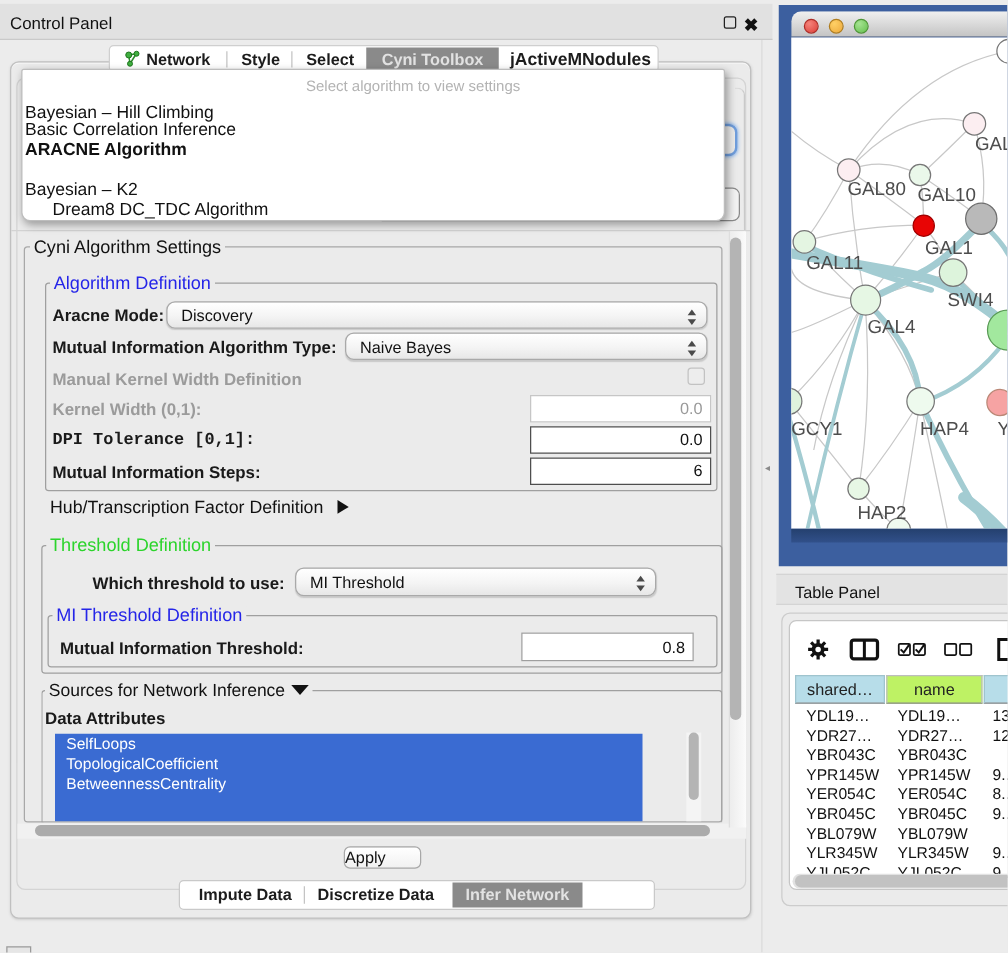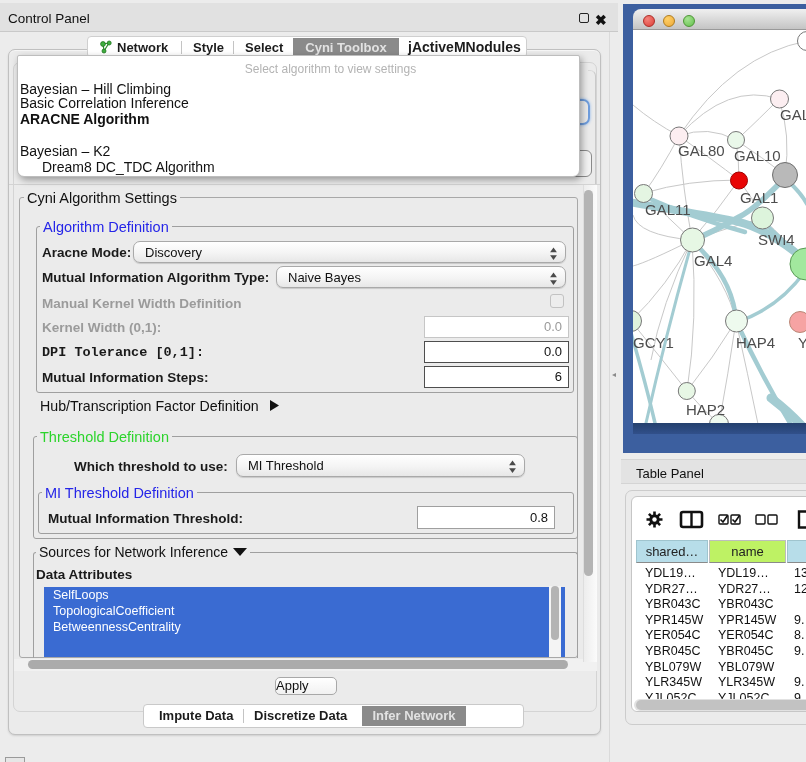--- a/index.html
+++ b/index.html
@@ -114,21 +114,21 @@
 
 <div class="group" style="left:38px;top:492px;width:536px;height:42px;"></div>
 <div class="gtitle" style="left:42px;top:485px;color:#2525e8;">MI Threshold Definition</div>
 <div class="lbl" style="left:48px;top:511px;">Mutual Information Threshold:</div>
 <div class="tfield" style="left:417px;top:506px;width:138px;height:23px;border:1px solid #9f9f9f;line-height:21px;">0.8</div>
 
 <div class="group" style="left:33px;top:552px;width:545px;height:106px;border-bottom:none;border-radius:3px 3px 0 0;"></div>
 <div class="gtitle" style="left:36px;top:544px;color:#111;font-size:14px;">Sources for Network Inference <span style="display:inline-block;width:0;height:0;border-left:7px solid transparent;border-right:7px solid transparent;border-top:8px solid #111;vertical-align:middle;margin-left:1px;margin-bottom:2px;"></span></div>
 <div class="lbl" style="left:36px;top:567px;">Data Attributes</div>
 
-<div class="abs" style="left:44px;top:587px;width:521px;height:70px;background:#3a6bd2;color:#fff;font-size:12.5px;overflow:hidden;">
+<div class="abs" style="left:44px;top:587px;width:470px;height:70px;background:#3a6bd2;color:#fff;font-size:12.5px;overflow:hidden;">
   <div style="height:16.2px;line-height:16.2px;padding-left:9px;">SelfLoops</div>
   <div style="height:16.2px;line-height:16.2px;padding-left:9px;">TopologicalCoefficient</div>
   <div style="height:16.2px;line-height:16.2px;padding-left:9px;">BetweennessCentrality</div>
   <div style="height:16.2px;line-height:16.2px;padding-left:26px;margin-top:36px;">gal4RGexp</div>
 </div>
 <div class="abs" style="left:549px;top:586px;width:12px;height:71px;background:#f4f4f4;"></div>
 <div class="abs" style="left:551px;top:586px;width:8px;height:54px;background:#b4b4b4;border-radius:4px;"></div>
 
 <div class="abs" style="left:14px;top:659px;width:583px;height:12px;background:#f1f1f1;"></div>
 <div class="abs" style="left:28px;top:660px;width:540px;height:9px;background:#ababab;border-radius:5px;"></div>

